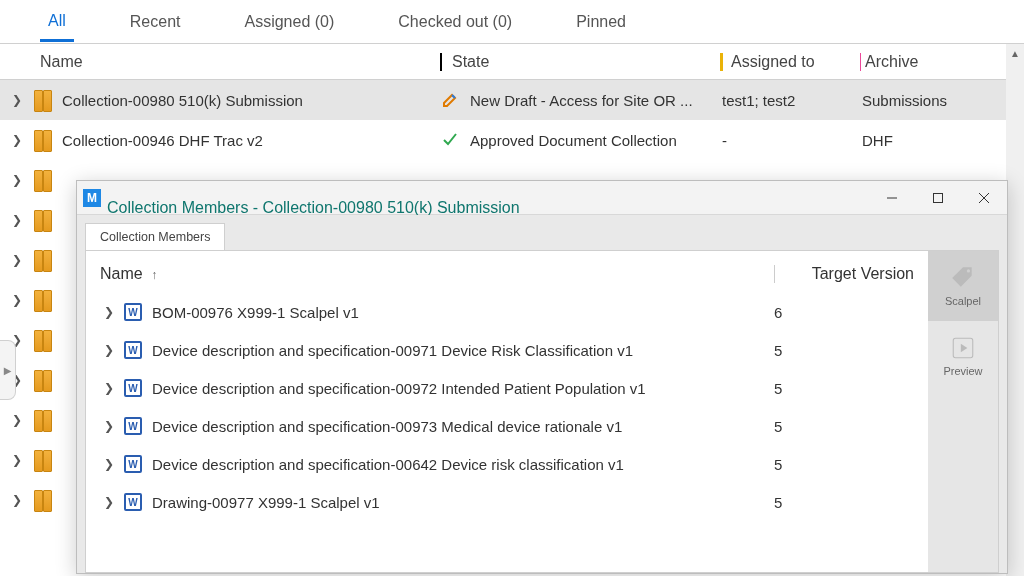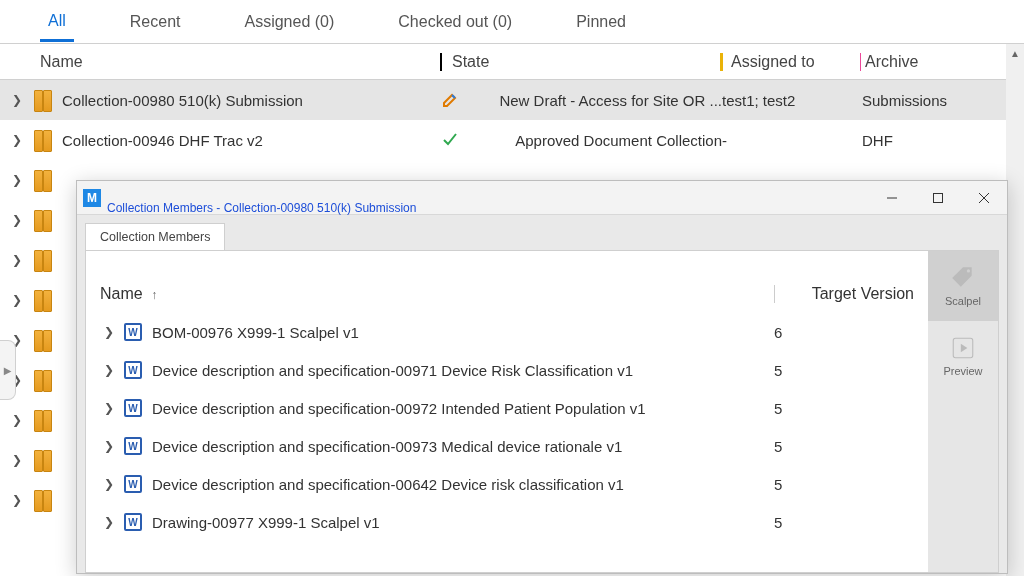--- a/index.html
+++ b/index.html
@@ -47,21 +47,21 @@
   .colhead .c-arch   { width: 118px; border-left: 1px solid #ec4899; padding-left: 4px; }
   
   .datarow {
     display: flex;
     align-items: center;
     height: 40px;
     font-size: 15px;
   }
   .datarow.sel { background: #e5e5e5; }
   .datarow .c-name   { width: 440px; display:flex; align-items:center; }
-  .datarow .c-state  { width: 280px; display:flex; align-items:center; gap:0;justify-content:space-between; }
+  .datarow .c-state  { width: 280px; display:flex; align-items:center; gap:12px; }
   .datarow .c-assign { width: 140px; }
   .datarow .c-arch   { width: 118px; }
   .chev { width: 34px; text-align:center; color:#555; font-size:12px; }
   .folder-icon {
     width: 18px; height: 20px; display:inline-block;
     margin-right: 10px; position:relative;
   }
   .folder-icon::before, .folder-icon::after {
     content:""; position:absolute; width:7px; height:20px;
     background: linear-gradient(#f3b23e,#e59a1f);
@@ -90,21 +90,21 @@
   .win-title {
     height:34px; display:flex; align-items:center;
     padding-left:6px; background:#f3f3f3;
     border-bottom:1px solid #d8d8d8;
   }
   .win-title .app-icon {
     width:18px; height:18px; background:#1e88e5; color:#fff;
     display:flex;align-items:center;justify-content:center;
     font-weight:bold; font-size:12px; margin-right:6px;
   }
-  .win-title .ttext { flex:1; font-size:12px; color:#1d4ed8;margin-top:20px; }
+  .win-title .ttext { flex:1; font-size:16px; color:#0f766e;margin-top:20px; }
   .win-ctrls { display:flex; }
   .win-ctrls .wc {
     width:46px; height:34px; display:flex;align-items:center;justify-content:center;
     font-size:14px; cursor:pointer;
   }
   .win-body {
     flex:1; display:flex; flex-direction:column;
     background:#e9e9e9; padding:8px 8px 0 8px;
   }
   .inner-tab {
@@ -120,21 +120,20 @@
   .panel-right { width:70px; background:#e6e6e6; display:flex; flex-direction:column; }
   .side-btn {
     height:70px; display:flex; flex-direction:column;
     align-items:center; justify-content:center;
     font-size:11px; color:#666; gap:4px; cursor:pointer;
   }
   .side-btn.active { background:#d0d0d0; }
   .panel-colhead {
     display:flex; align-items:center; font-size:16px; color:#333;
     padding:4px 0 10px 0;
-    margin-top:20px;
   }
   .panel-colhead .pc-name { flex:1; }
   .panel-colhead .pc-tv { width:140px; border-left:1px solid #ccc; padding-left:8px;text-align:right; }
   .panel-colhead .arrow { font-size:12px; color:#666; margin-left:4px; }
   .member-row {
     display:flex; align-items:center; height:38px; font-size:15px;
   }
   .member-row .chev2 { width:18px; text-align:center; color:#555; font-size:12px; }
   .member-row .word-icon {
     width:18px; height:18px; display:inline-block; margin:0 10px 0 6px;

